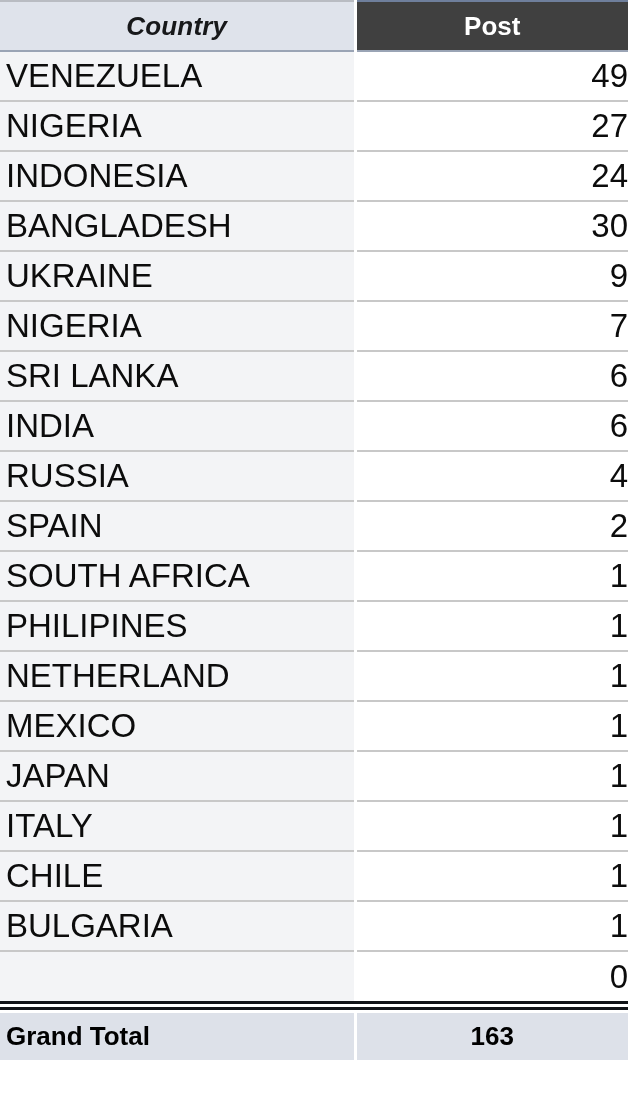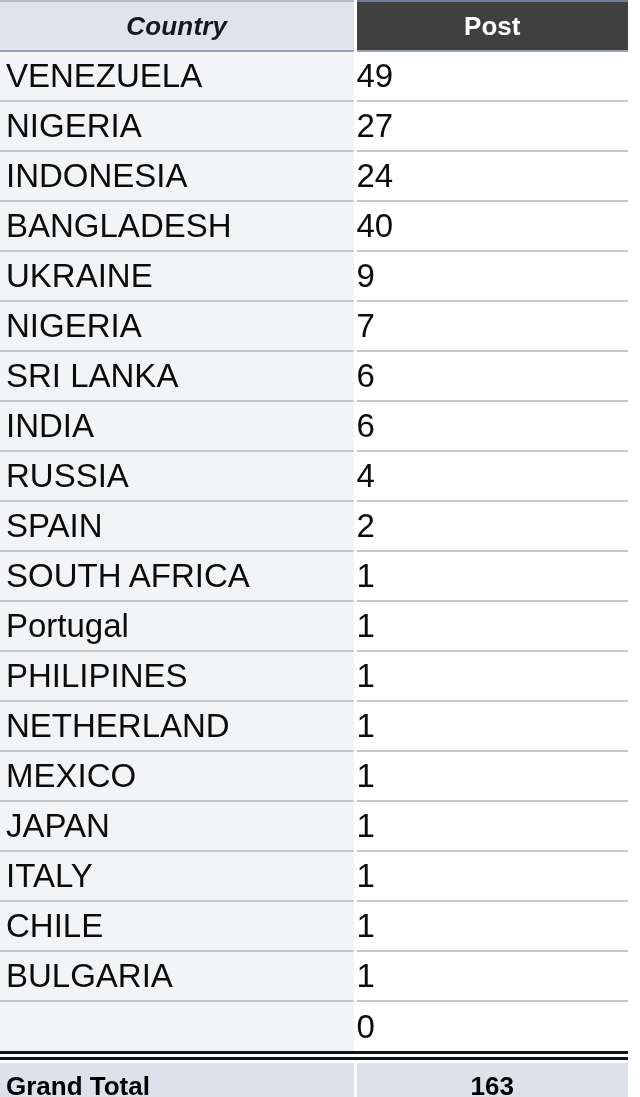--- a/index.html
+++ b/index.html
@@ -76,21 +76,21 @@
 
   td.cell-country {
     background: #f3f4f6;
     text-align: left;
     padding-left: 6px;
     border-right: 3px solid #ffffff;
   }
 
   td.cell-post {
     background: #ffffff;
-    text-align: left;
+    text-align: right;
   }
 
   tr.data-row.first td.cell {
     border-top: 2px solid #9aa4b5;
   }
 
   
   tr.total-row { height: 48px; }
 
   td.total-cell {
@@ -149,21 +149,21 @@
         <tr class="data-row">
           <td class="cell cell-country">NIGERIA</td>
           <td class="cell cell-post">27</td>
         </tr>
         <tr class="data-row">
           <td class="cell cell-country">INDONESIA</td>
           <td class="cell cell-post">24</td>
         </tr>
         <tr class="data-row">
           <td class="cell cell-country">BANGLADESH</td>
-          <td class="cell cell-post">40</td>
+          <td class="cell cell-post">30</td>
         </tr>
         <tr class="data-row">
           <td class="cell cell-country">UKRAINE</td>
           <td class="cell cell-post">9</td>
         </tr>
         <tr class="data-row">
           <td class="cell cell-country">NIGERIA</td>
           <td class="cell cell-post">7</td>
         </tr>
         <tr class="data-row">
@@ -177,24 +177,20 @@
         <tr class="data-row">
           <td class="cell cell-country">RUSSIA</td>
           <td class="cell cell-post">4</td>
         </tr>
         <tr class="data-row">
           <td class="cell cell-country">SPAIN</td>
           <td class="cell cell-post">2</td>
         </tr>
         <tr class="data-row">
           <td class="cell cell-country">SOUTH AFRICA</td>
-          <td class="cell cell-post">1</td>
-        </tr>
-        <tr class="data-row">
-          <td class="cell cell-country">Portugal</td>
           <td class="cell cell-post">1</td>
         </tr>
         <tr class="data-row">
           <td class="cell cell-country">PHILIPINES</td>
           <td class="cell cell-post">1</td>
         </tr>
         <tr class="data-row">
           <td class="cell cell-country">NETHERLAND</td>
           <td class="cell cell-post">1</td>
         </tr>

